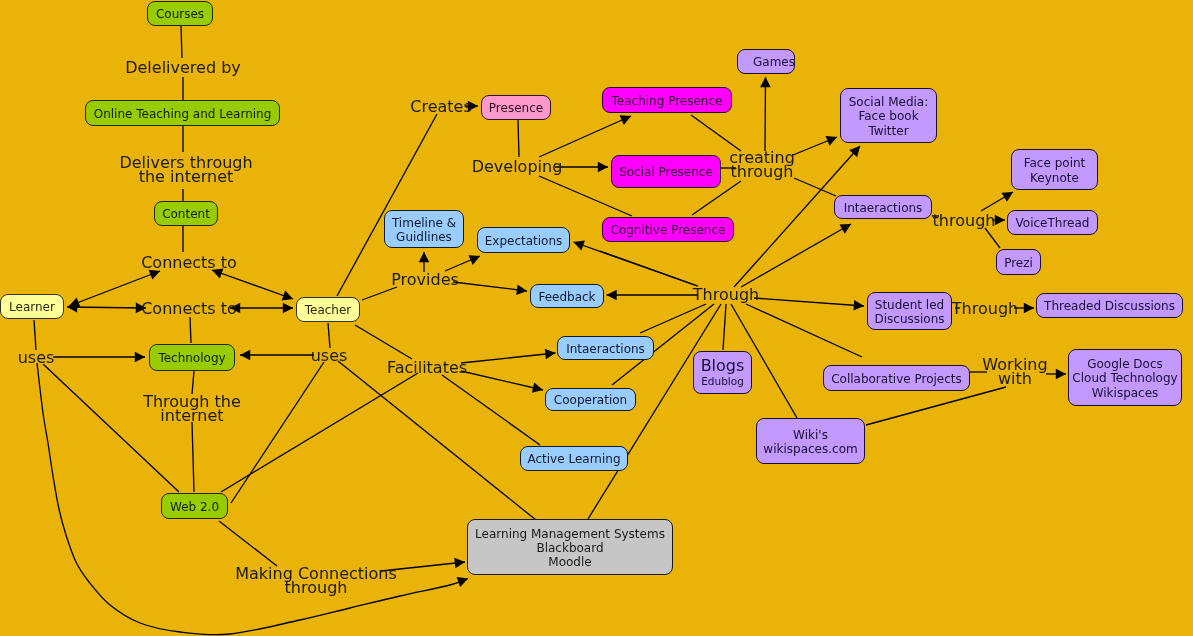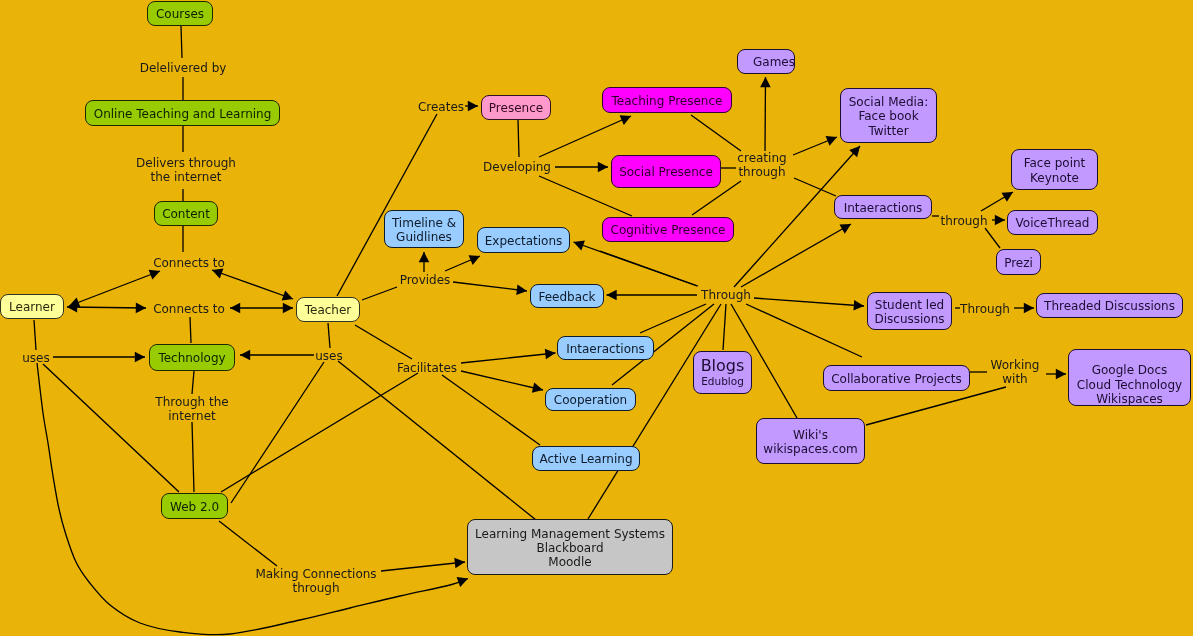--- a/index.html
+++ b/index.html
@@ -12,21 +12,21 @@
         text-align:center;line-height:14.2px;white-space:pre;font-size:12px;}
   .node > span{display:block;position:relative;top:1px;}
   .node.green{background:#99cc00;border-color:#1b2900;color:#0d2000;}
   .node.yellow{background:#ffff99;border-color:#333321;color:#2a2a0f;}
   .node.pink{background:#ff99cc;border-color:#33121f;color:#330a1f;}
   .node.magenta{background:#ff00ff;border-color:#330033;color:#2d002d;}
   .node.blue{background:#99ccff;border-color:#0d1b2a;color:#0d1b2a;}
   .node.purple{background:#c299ff;border-color:#1c0d33;color:#1c0d33;}
   .node.gray{background:#c6c6c6;border-color:#1a1a1a;color:#1a1a1a;}
   .link-label{position:absolute;white-space:pre;text-align:center;line-height:14.2px;
-              font-size:12px;color:#1a1a1a;transform:translate(-50%,calc(-50% + 1px));}
+              font-size:16px;color:#1a1a1a;transform:translate(-50%,calc(-50% + 1px));}
 </style>
 </head>
 <body>
 
 <div id="map">
   <svg id="edge-layer" viewBox="0 0 1193 636">
       <g>
         <line x1="181" y1="26" x2="182" y2="58" stroke="#000" stroke-width="1.3"></line>
       </g>
       <g>
@@ -261,38 +261,38 @@
       <div class="node pink" style="left: 481px; top: 95px; width: 70px; height: 25px;"><span>Presence</span></div>
       <div class="node magenta" style="left: 602px; top: 87px; width: 130px; height: 26px;"><span>Teaching Presence</span></div>
       <div class="node magenta" style="left: 611px; top: 155px; width: 110px; height: 33px;"><span>Social Presence</span></div>
       <div class="node magenta" style="left: 602px; top: 217px; width: 132px; height: 25px;"><span>Cognitive Presence</span></div>
       <div class="node blue" style="left: 384px; top: 210px; width: 80px; height: 38px;"><span>Timeline &amp;
 Guidlines</span></div>
       <div class="node blue" style="left: 477px; top: 227px; width: 93px; height: 26px;"><span>Expectations</span></div>
       <div class="node blue" style="left: 530px; top: 284px; width: 74px; height: 24px;"><span>Feedback</span></div>
       <div class="node blue" style="left: 557px; top: 336px; width: 97px; height: 24px;"><span>Intaeractions</span></div>
       <div class="node blue" style="left: 545px; top: 388px; width: 91px; height: 23px;"><span>Cooperation</span></div>
-      <div class="node blue" style="left: 532px; top: 446px; width: 108px; height: 25px;"><span>Active Learning</span></div>
+      <div class="node blue" style="left: 520px; top: 446px; width: 108px; height: 25px;"><span>Active Learning</span></div>
       <div class="node gray" style="left: 467px; top: 519px; width: 206px; height: 56px;"><span>Learning Management Systems
 Blackboard
 Moodle</span></div>
       <div class="node purple" style="left: 737px; top: 49px; width: 58px; height: 25px; padding-left: 16px;"><span>Games</span></div>
       <div class="node purple" style="left: 840px; top: 88px; width: 97px; height: 55px;"><span>Social Media:
 Face book
 Twitter</span></div>
       <div class="node purple" style="left: 834px; top: 195px; width: 98px; height: 24px;"><span>Intaeractions</span></div>
       <div class="node purple" style="left: 1011px; top: 149px; width: 87px; height: 41px;"><span>Face point
 Keynote</span></div>
       <div class="node purple" style="left: 1007px; top: 210px; width: 91px; height: 25px;"><span>VoiceThread</span></div>
       <div class="node purple" style="left: 996px; top: 249px; width: 45px; height: 26px;"><span>Prezi</span></div>
       <div class="node purple" style="left: 867px; top: 292px; width: 85px; height: 38px;"><span>Student led
 Discussions</span></div>
       <div class="node purple" style="left: 1036px; top: 293px; width: 147px; height: 25px;"><span>Threaded Discussions</span></div>
       <div class="node purple" style="left: 823px; top: 365px; width: 147px; height: 26px;"><span>Collaborative Projects</span></div>
-      <div class="node purple" style="left: 1068px; top: 349px; width: 123px; height: 57px; align-items: flex-end;"><span>Google Docs
+      <div class="node purple" style="left: 1068px; top: 349px; width: 114px; height: 57px;"><span>Google Docs
 Cloud Technology
 Wikispaces</span></div>
       <div class="node purple" style="left: 693px; top: 351px; width: 59px; height: 43px;"><span><span style="display: block; font-size: 16px;">Blogs</span><span style="display: block; font-size: 10.5px;">Edublog</span></span></div>
       <div class="node purple" style="left: 756px; top: 418px; width: 109px; height: 46px;"><span>Wiki's
 wikispaces.com</span></div>
     </div>
   <div id="labels">
       <div class="link-label" style="left: 183px; top: 67px;">Delelivered by</div>
       <div class="link-label" style="left: 186px; top: 169px;">Delivers through
 the internet</div>

